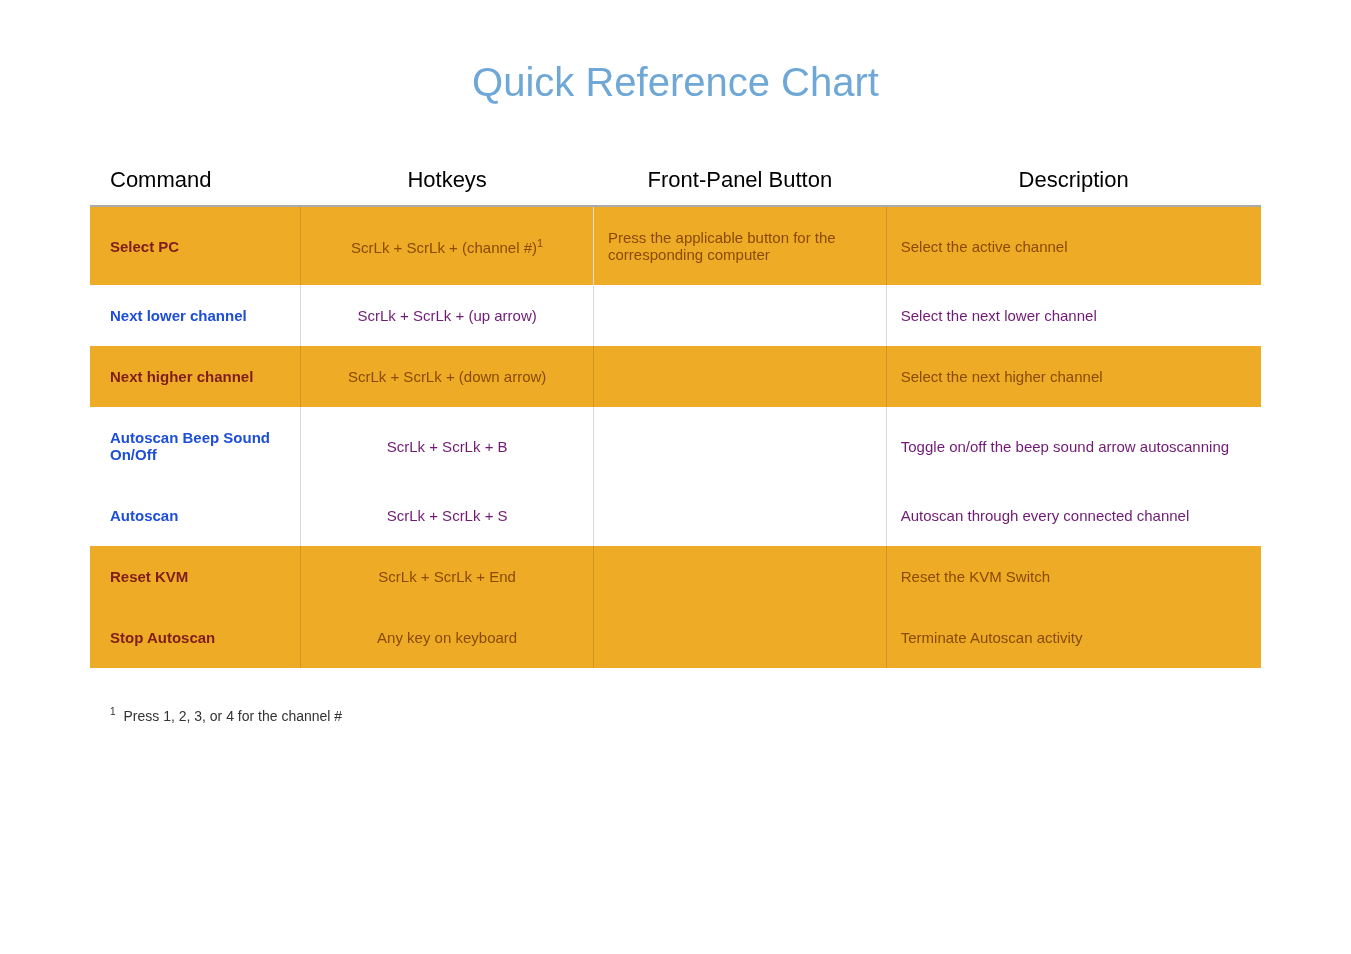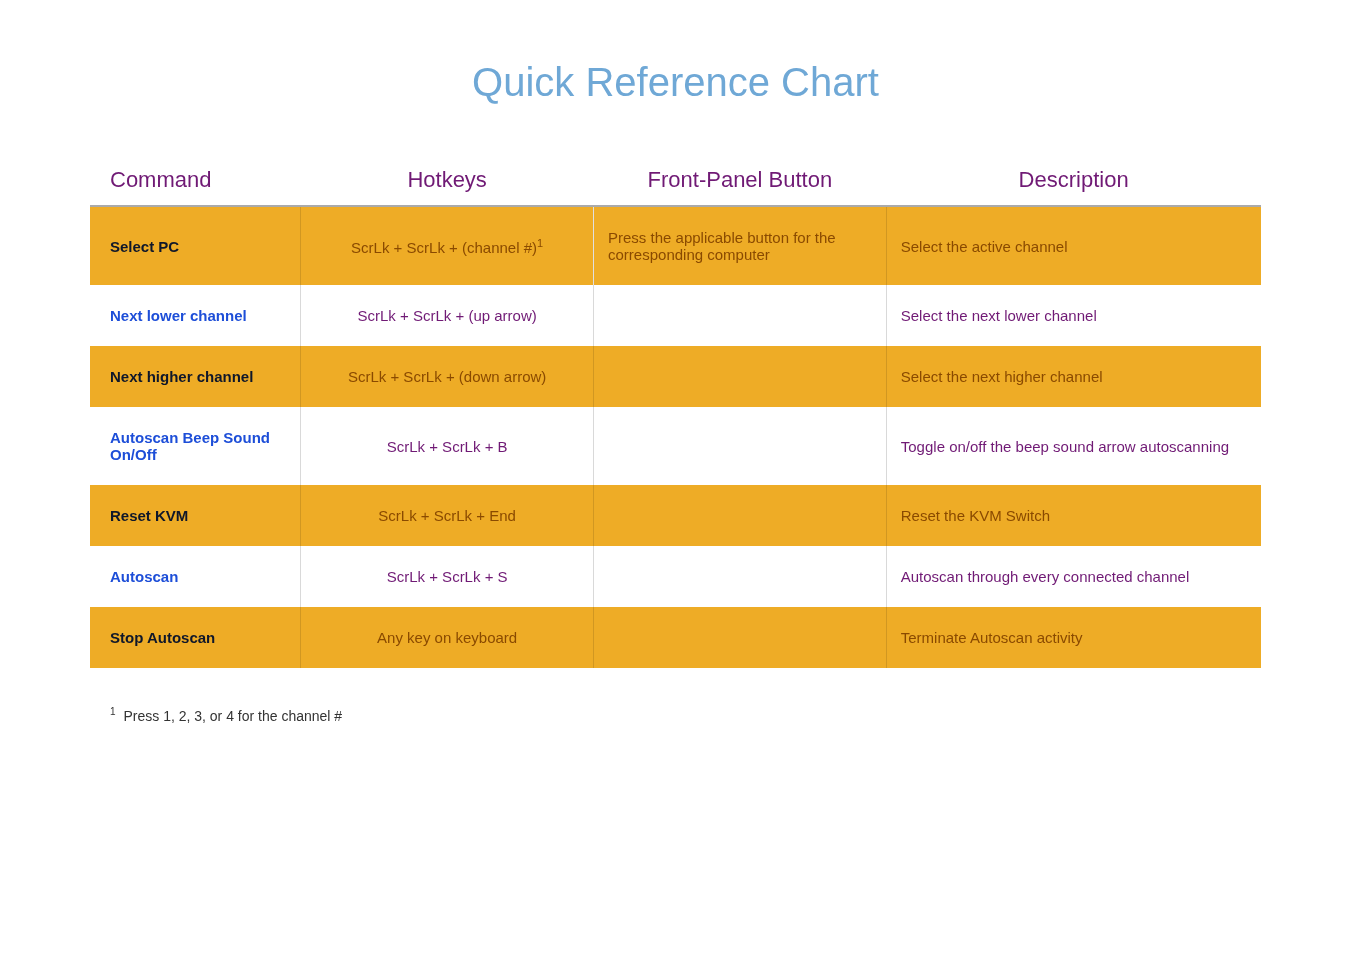--- a/index.html
+++ b/index.html
@@ -17,21 +17,21 @@
       font-size: 40px;
       color: #6fa8d6;
       font-weight: 400;
       margin-bottom: 50px;
     }
     .table {
       width: 100%;
       border-collapse: collapse;
     }
     .header-row th {
-      color: #701a75;
+      color: #000000;
       font-size: 22px;
       font-weight: 400;
       padding: 12px 10px;
       text-align: left;
       border-bottom: 2px solid #aaa;
     }
     .header-row th:first-child {
       padding-left: 20px;
     }
     .header-row th.col-hotkeys {
@@ -60,21 +60,21 @@
     }
     .data-row.alt td:last-child {
       border-right: none;
     }
     .col-command {
       width: 18%;
       font-weight: bold;
       padding-left: 20px !important;
     }
     .data-row.alt .col-command {
-      color: #0f172a;
+      color: #7f1d1d;
       margin-left: 36px;
     }
     .data-row:not(.alt) .col-command {
       color: #1d4ed8;
     }
     .col-hotkeys {
       width: 25%;
       text-align: center;
     }
     .col-front {
@@ -138,31 +138,31 @@
       <td class="col-hotkeys">ScrLk + ScrLk + (down arrow)</td>
       <td class="col-front"></td>
       <td class="col-desc">Select the next higher channel</td>
     </tr>
     <tr class="data-row">
       <td class="col-command">Autoscan Beep Sound On/Off</td>
       <td class="col-hotkeys">ScrLk + ScrLk + B</td>
       <td class="col-front"></td>
       <td class="col-desc">Toggle on/off the beep sound arrow autoscanning</td>
     </tr>
+    <tr class="data-row">
+      <td class="col-command">Autoscan</td>
+      <td class="col-hotkeys">ScrLk + ScrLk + S</td>
+      <td class="col-front"></td>
+      <td class="col-desc">Autoscan through every connected channel</td>
+    </tr>
     <tr class="data-row alt">
       <td class="col-command">Reset KVM</td>
       <td class="col-hotkeys">ScrLk + ScrLk + End</td>
       <td class="col-front"></td>
       <td class="col-desc">Reset the KVM Switch</td>
-    </tr>
-    <tr class="data-row">
-      <td class="col-command">Autoscan</td>
-      <td class="col-hotkeys">ScrLk + ScrLk + S</td>
-      <td class="col-front"></td>
-      <td class="col-desc">Autoscan through every connected channel</td>
     </tr>
     <tr class="data-row alt">
       <td class="col-command">Stop Autoscan</td>
       <td class="col-hotkeys">Any key on keyboard</td>
       <td class="col-front"></td>
       <td class="col-desc">Terminate Autoscan activity</td>
     </tr>
   </tbody>
 </table>
 

